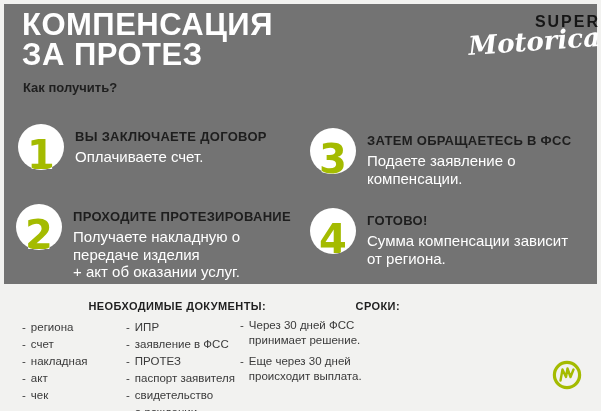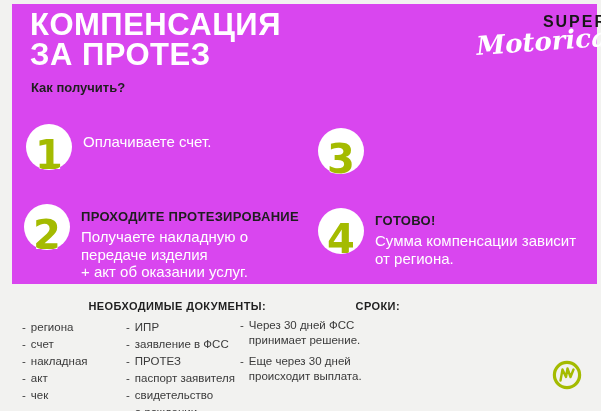--- a/index.html
+++ b/index.html
@@ -7,22 +7,21 @@
     position:relative; width:601px; height:411px;
     background:#f2f2f0; overflow:hidden;
     font-family:"Liberation Sans", sans-serif;
     -webkit-font-smoothing:antialiased;
   }
   .pre { white-space:pre-line; }
 
   
   .green-panel {
     position:absolute; left:4px; top:4px; right:4px; height:280px;
-    background:#d946ef;
-    margin-left:8px;
+    background:#737373;
   }
 
   
   .main-title {
     position:absolute; left:18px; top:6px; margin:0;
     font-size:31px; font-weight:900; letter-spacing:0.5px;
     line-height:0.98; color:#ffffff; text-transform:uppercase;
   }
   .main-subtitle {
     position:absolute; left:19px; top:76px;
@@ -105,20 +104,21 @@
     </div>
 
     <div class="step step-1">
       <div class="badge">
         <span class="num-outside">1</span>
         <div class="circle">
           <span class="num-inside">1</span>
         </div>
       </div>
       <div class="step-text">
+        <div class="step-title">ВЫ ЗАКЛЮЧАЕТЕ ДОГОВОР</div>
         <div class="step-desc pre">Оплачиваете счет.</div>
       </div>
     </div>
 
     <div class="step step-2">
       <div class="badge">
         <span class="num-outside">2</span>
         <div class="circle">
           <span class="num-inside">2</span>
         </div>
@@ -129,20 +129,24 @@
 + акт об оказании услуг.</div>
       </div>
     </div>
 
     <div class="step step-3">
       <div class="badge">
         <span class="num-outside">3</span>
         <div class="circle">
           <span class="num-inside">3</span>
         </div>
+      </div>
+      <div class="step-text">
+        <div class="step-title">ЗАТЕМ ОБРАЩАЕТЕСЬ В ФСС</div>
+        <div class="step-desc pre">Подаете заявление о компенсации.</div>
       </div>
     </div>
 
     <div class="step step-4">
       <div class="badge">
         <span class="num-outside">4</span>
         <div class="circle">
           <span class="num-inside">4</span>
         </div>
       </div>

